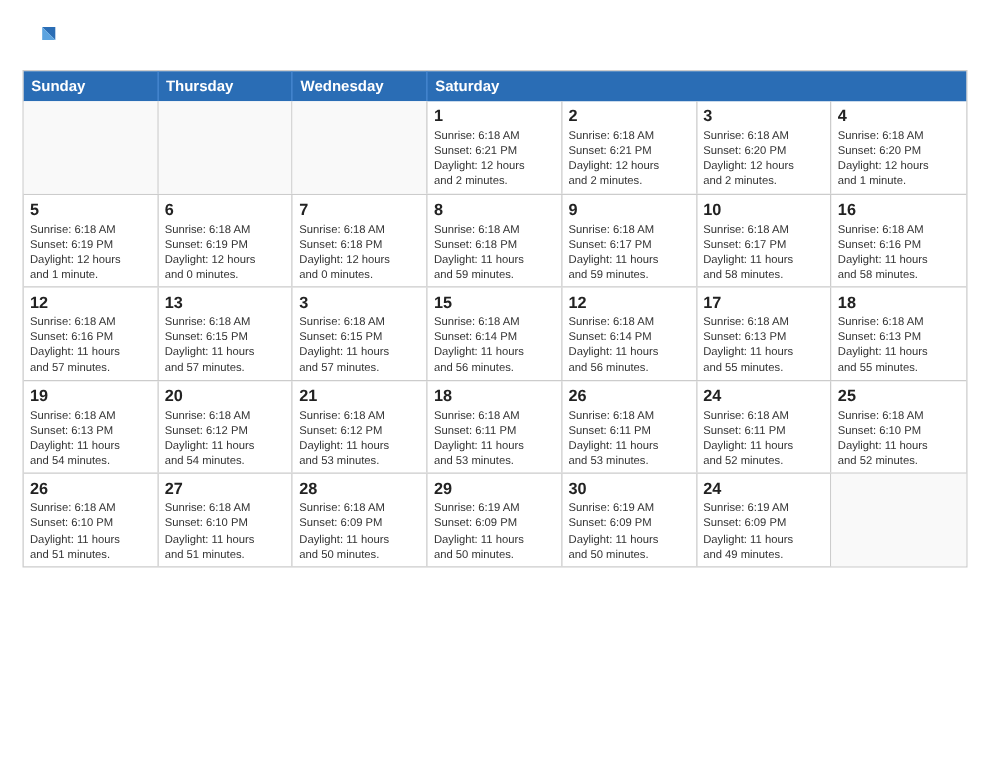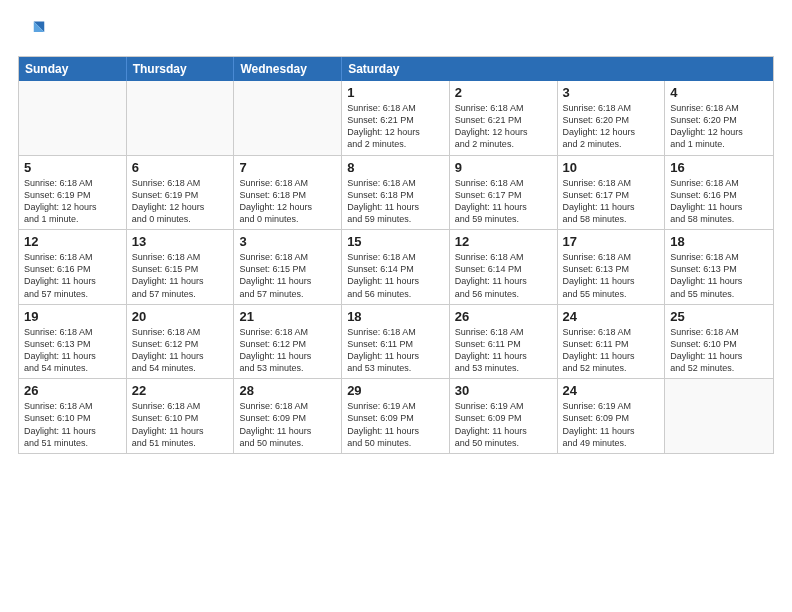--- a/index.html
+++ b/index.html
@@ -330,21 +330,21 @@
         </div>
         <div class="cal-row">
           <div class="cal-cell">
             <div class="day-num">26</div>
             <div class="cell-line">Sunrise: 6:18 AM</div>
             <div class="cell-line">Sunset: 6:10 PM</div>
             <div class="cell-line">Daylight: 11 hours</div>
             <div class="cell-line">and 51 minutes.</div>
           </div>
           <div class="cal-cell">
-            <div class="day-num">22</div>
+            <div class="day-num">27</div>
             <div class="cell-line">Sunrise: 6:18 AM</div>
             <div class="cell-line">Sunset: 6:10 PM</div>
             <div class="cell-line">Daylight: 11 hours</div>
             <div class="cell-line">and 51 minutes.</div>
           </div>
           <div class="cal-cell">
             <div class="day-num">28</div>
             <div class="cell-line">Sunrise: 6:18 AM</div>
             <div class="cell-line">Sunset: 6:09 PM</div>
             <div class="cell-line">Daylight: 11 hours</div>

